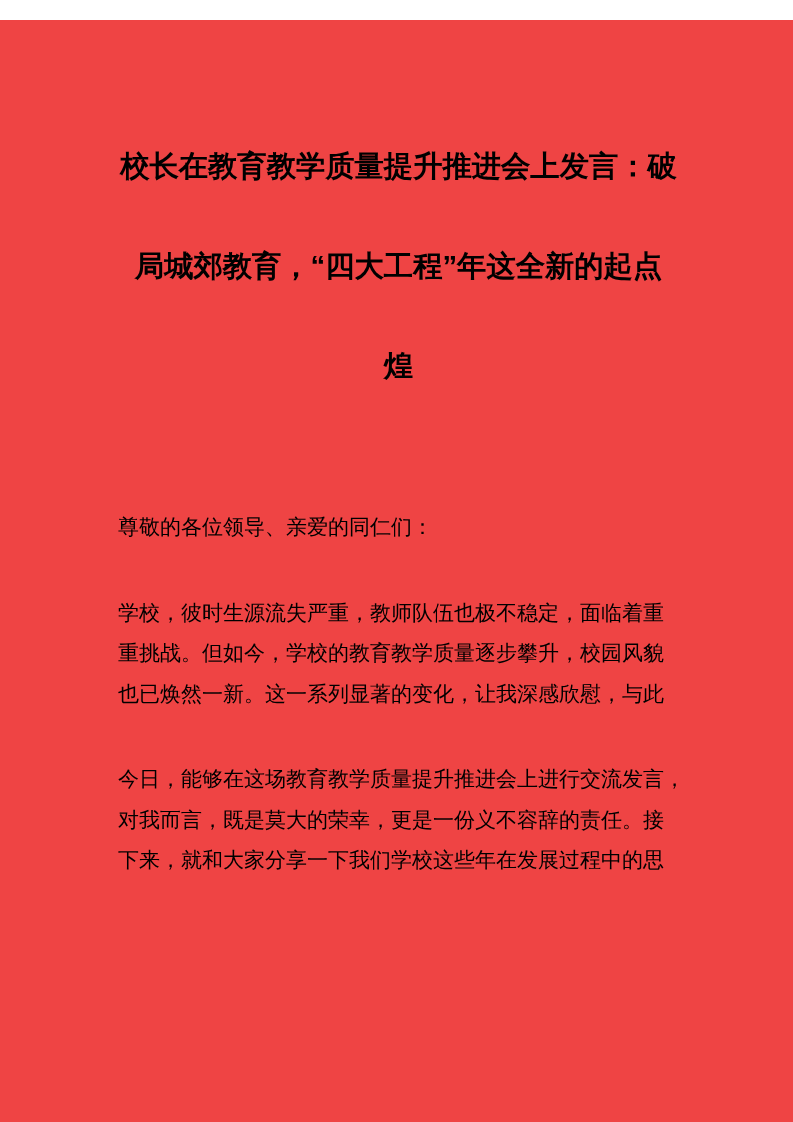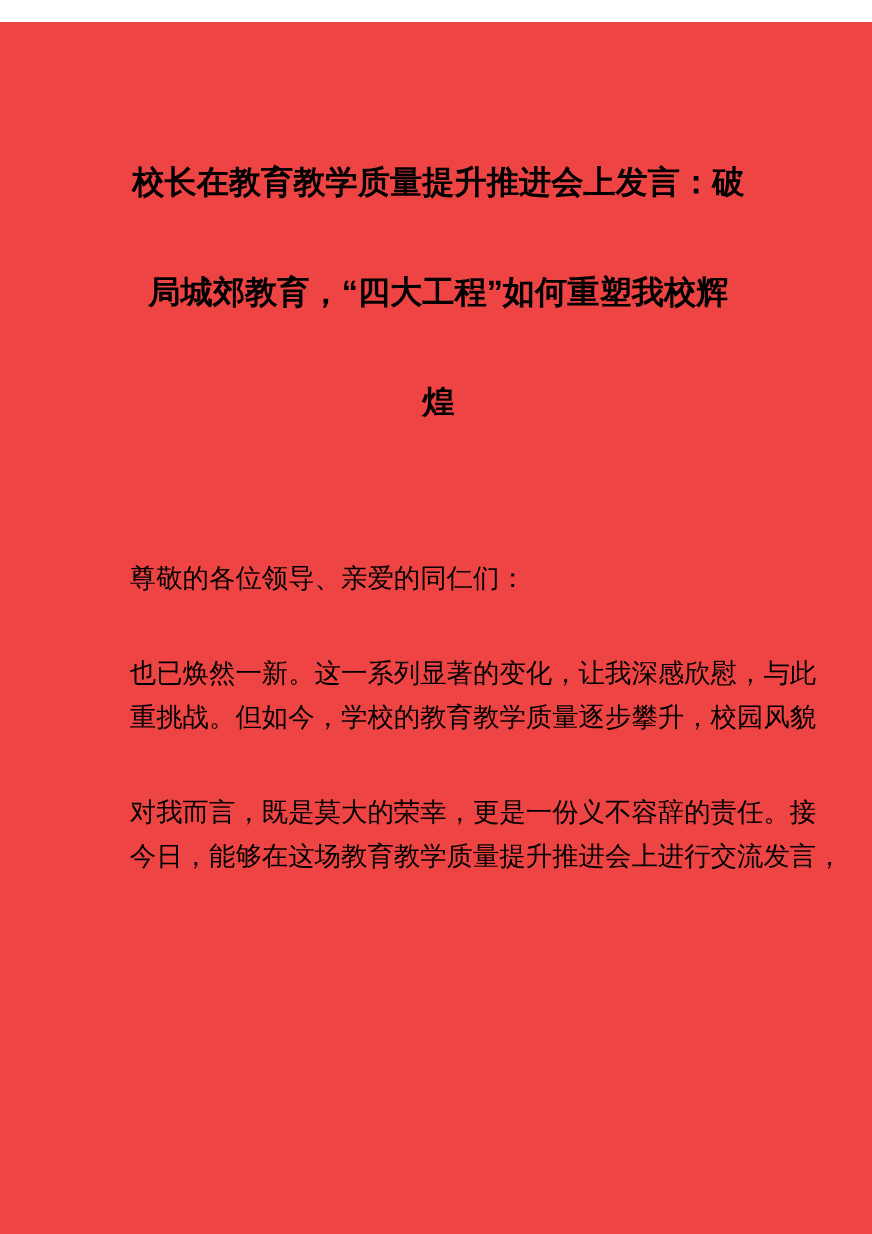--- a/index.html
+++ b/index.html
@@ -26,47 +26,49 @@
     letter-spacing: 0;
   }
   .title .tline {
     height: 100px;
     line-height: 100px;
     text-align: center;
     white-space: nowrap;
   }
   .para {
     margin: 0 0 45px 0;
-    font-size: 24px;
+    font-size: 21px;
     font-weight: 400;
   }
   .para .bline {
     line-height: 40.5px;
     white-space: nowrap;
     text-align: left;
   }
 </style>
 </head>
 <body>
 
 <div class="page">
 
   <div class="title">
     <div class="tline">校长在教育教学质量提升推进会上发言：破</div>
-    <div class="tline">局城郊教育，“四大工程”如何重塑我校辉</div>
+    <div class="tline">局城郊教育，“四大工程”年这全新的起点</div>
     <div class="tline">煌</div>
   </div>
 
   <div class="para">
     <div class="bline">尊敬的各位领导、亲爱的同仁们：</div>
   </div>
 
   <div class="para">
+    <div class="bline">学校，彼时生源流失严重，教师队伍也极不稳定，面临着重</div>
+    <div class="bline">重挑战。但如今，学校的教育教学质量逐步攀升，校园风貌</div>
     <div class="bline">也已焕然一新。这一系列显著的变化，让我深感欣慰，与此</div>
-    <div class="bline">重挑战。但如今，学校的教育教学质量逐步攀升，校园风貌</div>
   </div>
 
   <div class="para">
+    <div class="bline">今日，能够在这场教育教学质量提升推进会上进行交流发言，</div>
     <div class="bline">对我而言，既是莫大的荣幸，更是一份义不容辞的责任。接</div>
-    <div class="bline">今日，能够在这场教育教学质量提升推进会上进行交流发言，</div>
+    <div class="bline">下来，就和大家分享一下我们学校这些年在发展过程中的思</div>
   </div>
 
 </div>
 
 </body></html>

